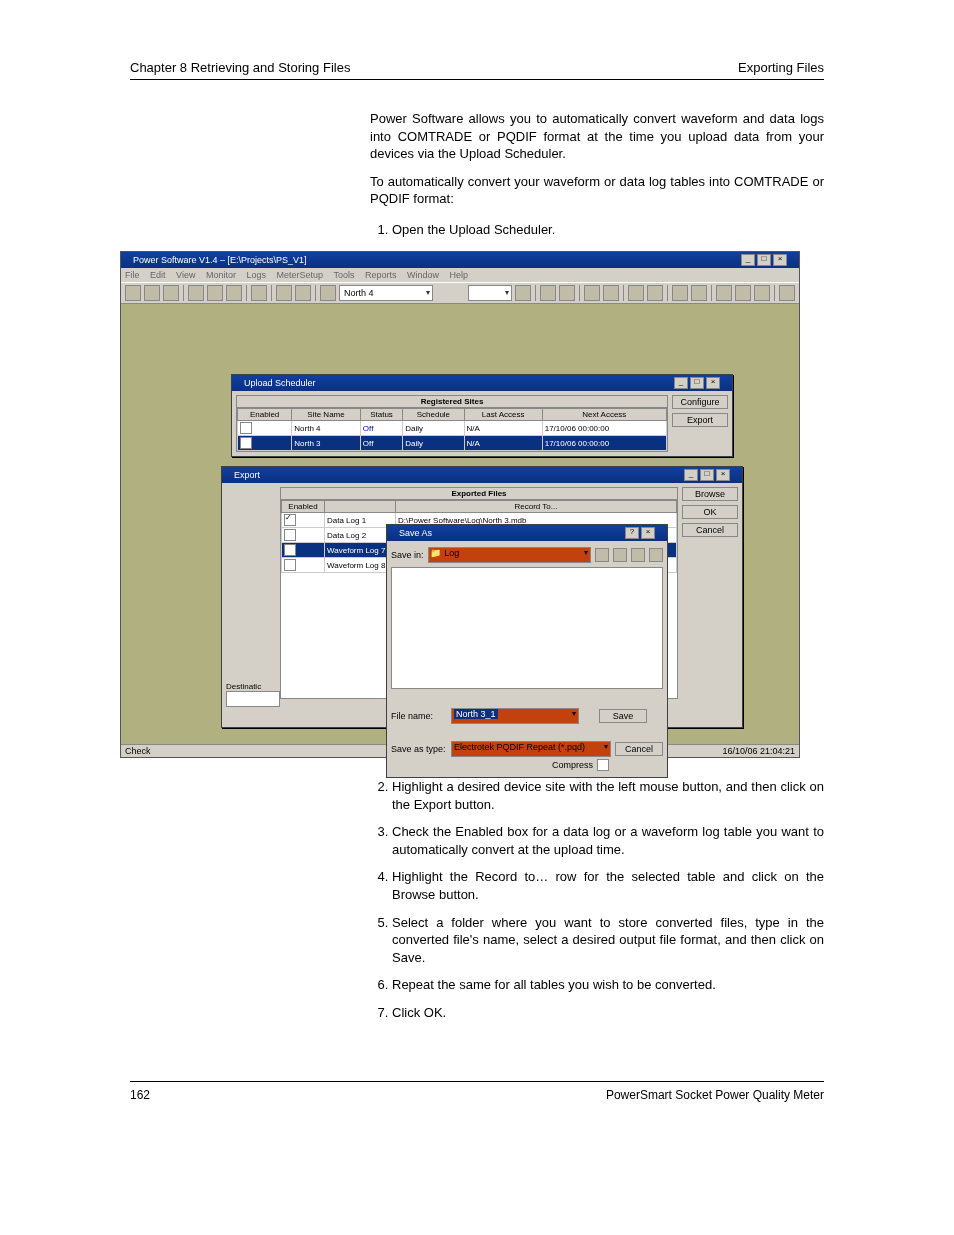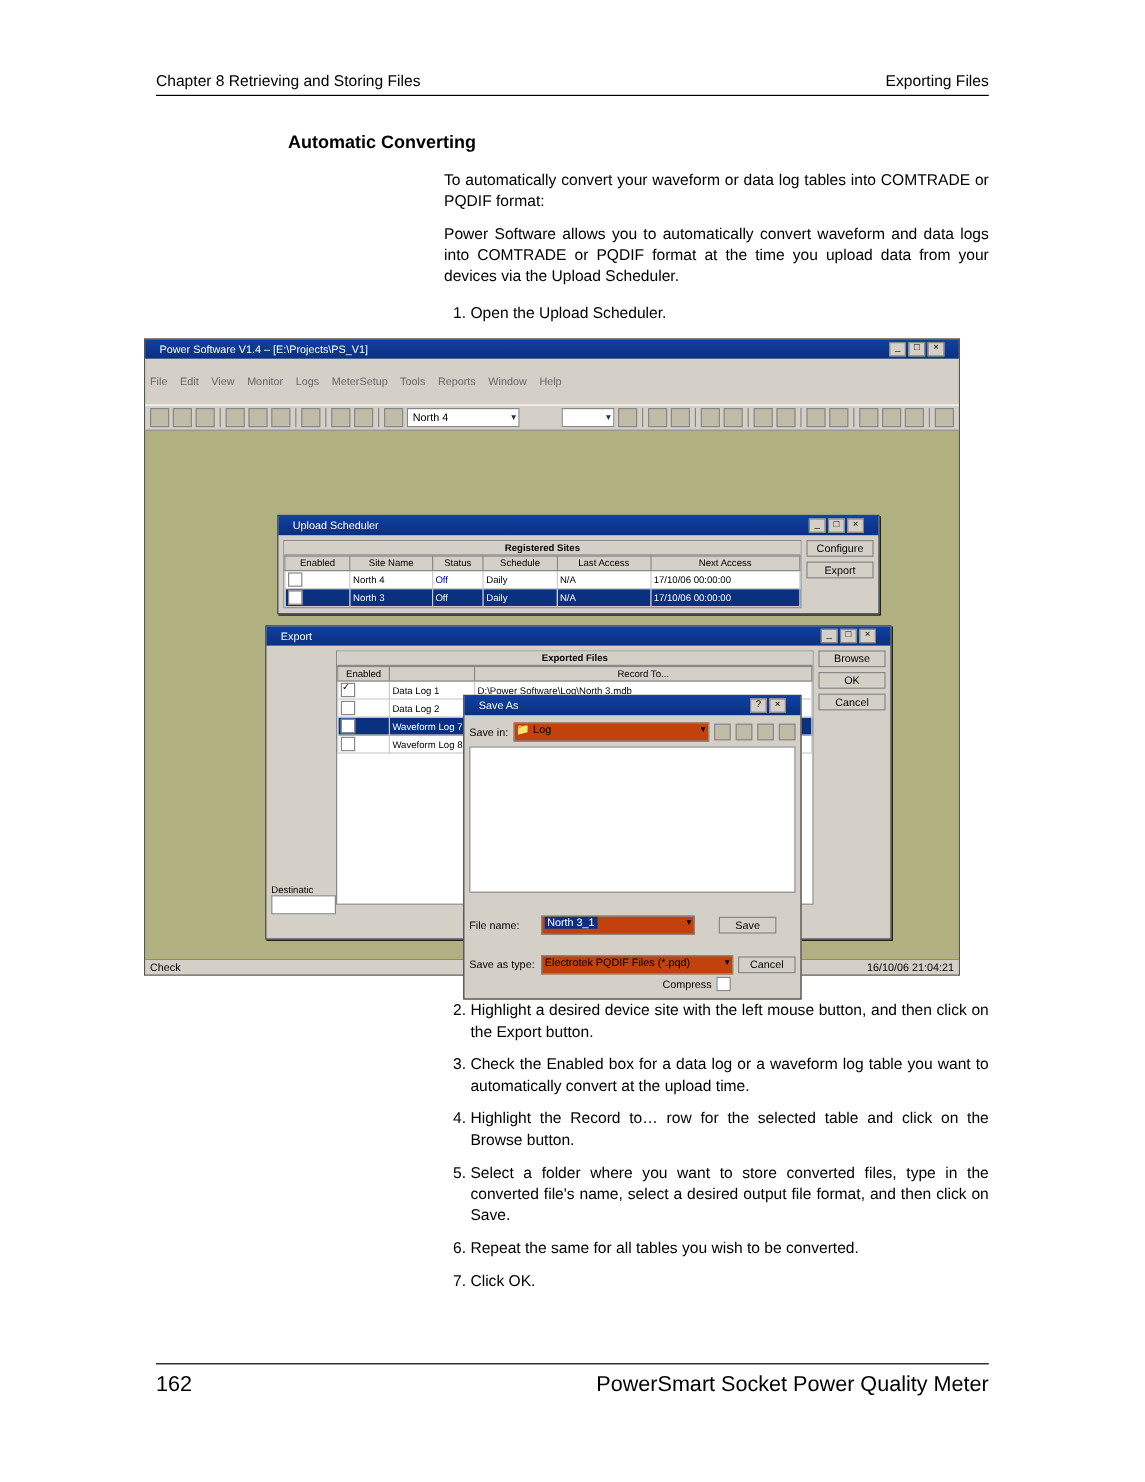--- a/index.html
+++ b/index.html
@@ -66,21 +66,21 @@
   .winbtns { display:flex; gap:2px; }
   .winbtn {
     width:12px; height:10px;
     background:#d4d0c8;
     border:1px solid #888;
     font-size:8px; line-height:8px; text-align:center; color:#000;
   }
   .menubar {
     background:#d4d0c8;
     color:#666;
-    padding:14px 4px;
+    padding:2px 4px;
     font-size:9px;
   }
   .menubar span { margin-right:8px; }
   .toolbar {
     background:#d4d0c8;
     border-top:1px solid #fff;
     border-bottom:1px solid #888;
     padding:2px 4px;
     display:flex;
     align-items:center;
@@ -159,42 +159,41 @@
   .filename-sel { background:#0a3080; color:#fff; padding:0 2px; }
 
   .statusbar {
     background:#d4d0c8; border-top:1px solid #888;
     display:flex; justify-content:space-between;
     font-size:9px; padding:1px 4px;
   }
 
   .footer {
     display:flex; justify-content:space-between;
-    font-size:18px;
+    font-size:12px;
     border-top:1px solid #000;
     padding-top:6px;
     margin-top:60px;
   }
   .chk { width:10px;height:10px;border:1px solid #888;display:inline-block;background:#fff;vertical-align:middle;}
   .chk.on:after{content:"✓";font-size:8px;position:relative;top:-2px;left:0;}
 </style>
 </head>
 <body>
 
 <div class="page">
   <div class="header-line">
     <span>Chapter 8 Retrieving and Storing Files</span>
     <span>Exporting Files</span>
   </div>
 
-  <h2 class="section">Automatic Converting</h2>
 
   <div class="body-text">
+    <p>Power Software allows you to automatically convert waveform and data logs into COMTRADE or PQDIF format at the time you upload data from your devices via the Upload Scheduler.</p>
     <p>To automatically convert your waveform or data log tables into COMTRADE or PQDIF format:</p>
-    <p>Power Software allows you to automatically convert waveform and data logs into COMTRADE or PQDIF format at the time you upload data from your devices via the Upload Scheduler.</p>
   </div>
 
   <ol class="steps">
     <li>Open the Upload Scheduler.</li>
   </ol>
 
   <div class="screenshot">
     <div class="titlebar">
       <span>Power Software V1.4 – [E:\Projects\PS_V1]</span>
       <div class="winbtns">
@@ -376,21 +375,21 @@
             <span class="tbicon" style="width:12px;height:12px;"></span>
           </div>
           <div class="listing"></div>
           <div class="row">
             <span style="width:56px">File name:</span>
             <div class="combo"><span class="filename-sel">North 3_1</span></div>
             <button class="dlgbtn" style="width:48px;margin:16px">Save</button>
           </div>
           <div class="row">
             <span style="width:56px">Save as type:</span>
-            <div class="combo">Electrotek PQDIF Files (*.pqd)</div>
+            <div class="combo">Electrotek PQDIF Repeat (*.pqd)</div>
             <button class="dlgbtn" style="width:48px;margin:0">Cancel</button>
           </div>
           <div class="row" style="justify-content:flex-end; padding-right:54px;">
             <span>Compress</span>
             <span class="chk"></span>
           </div>
         </div>
       </div>
     </div>
 

